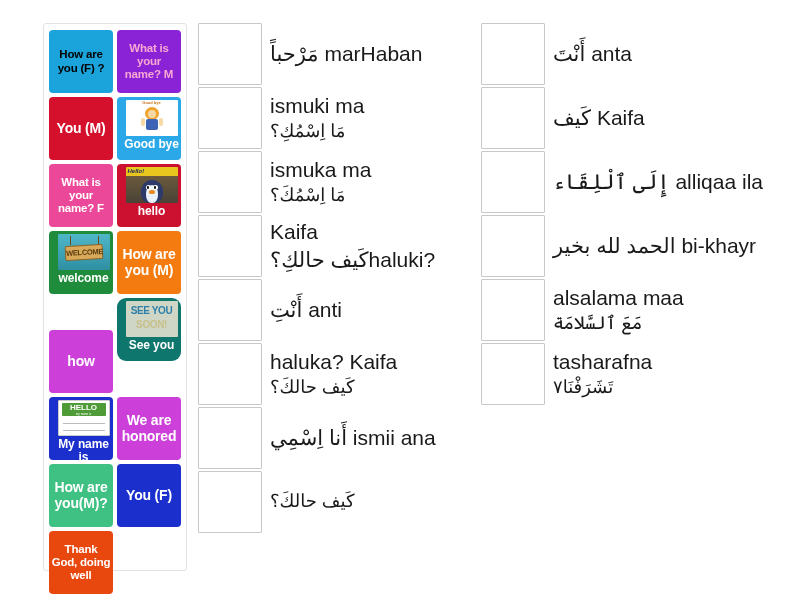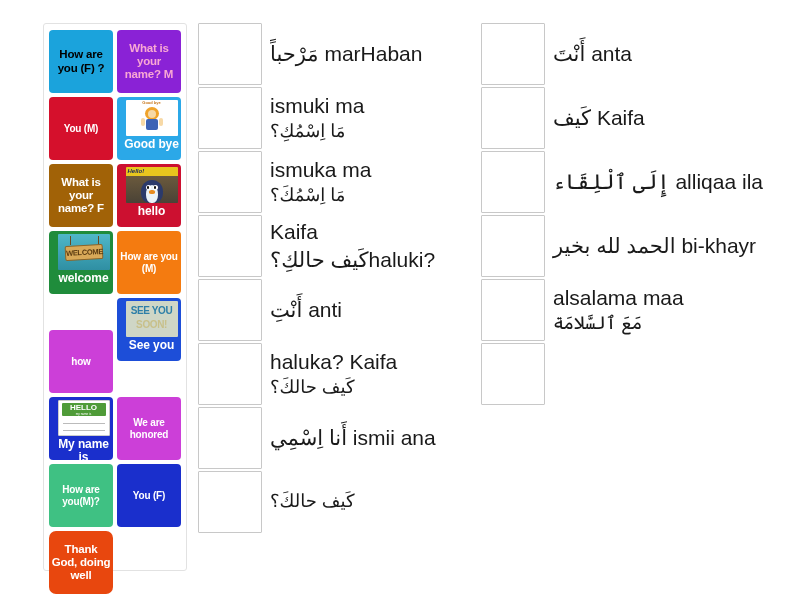--- a/index.html
+++ b/index.html
@@ -75,21 +75,21 @@
   }
 
   .tile .cap {
     font-size: 12px;
     font-weight: bold;
     line-height: 1.05;
     letter-spacing: -0.1px;
   }
 
   .tile .lbl {
-    font-size: 10px;
+    font-size: 14px;
     font-weight: bold;
     line-height: 1.14;
     letter-spacing: -0.2px;
   }
 
   .tile .lbl.small {
     font-size: 11.5px;
   }
 
   
@@ -265,21 +265,21 @@
         <div class="pic pic-goodbye">
           <div class="gb-title">Good bye</div>
           <div class="gb-head"></div>
           <div class="gb-face"></div>
           <div class="gb-body"></div>
           <div class="gb-arm" style="left:15px"></div>
           <div class="gb-arm" style="left:33px"></div>
         </div>
         <div class="cap">Good bye</div>
       </div>
-      <div class="tile" style="background: #a16207; color: rgb(255, 255, 255);">
+      <div class="tile" style="background: #ec4899; color: rgb(255, 255, 255);">
         <div class="lbl small">What is your name? F</div>
       </div>
       <div class="tile has-pic" style="background: rgb(204, 16, 48); color: rgb(255, 255, 255);">
         <div class="pic pic-hello">
           <div class="ph-bg"></div>
           <div class="ph-banner">Hello!</div>
           <div class="ph-body"></div>
           <div class="ph-belly"></div>
           <div class="ph-eye" style="left:20px"></div>
           <div class="ph-eye" style="left:27px"></div>
@@ -294,21 +294,21 @@
           <div class="pw-sign">WELCOME</div>
         </div>
         <div class="cap">welcome</div>
       </div>
       <div class="tile" style="background: rgb(244, 123, 16); color: rgb(255, 255, 255); text-align: center;">
         <div class="lbl">How are you (M)</div>
       </div>
       <div class="tile" style="background: rgb(204, 63, 216); color: rgb(255, 255, 255); margin-top: 32px;">
         <div class="lbl">how</div>
       </div>
-      <div class="tile has-pic" style="background: #1d4ed8; color: rgb(255, 255, 255);">
+      <div class="tile has-pic" style="background: #0f766e; color: rgb(255, 255, 255); border-radius: 9px;">
         <div class="pic pic-seeyou">
           <div class="ps-l1">SEE YOU</div>
           <div class="ps-l2">SOON!</div>
         </div>
         <div class="cap">See you</div>
       </div>
       <div class="tile has-pic" style="background: rgb(26, 47, 204); color: rgb(255, 255, 255);">
         <div class="pic pic-nametag">
           <div class="pn-hello">HELLO<span class="pn-sub">my name is</span></div>
           <div class="pn-line" style="top:22px"></div>
@@ -318,21 +318,21 @@
       </div>
       <div class="tile" style="background: rgb(204, 63, 216); color: rgb(255, 255, 255);">
         <div class="lbl">We are honored</div>
       </div>
       <div class="tile" style="background: rgb(63, 193, 131); color: rgb(255, 255, 255);">
         <div class="lbl">How are you(M)?</div>
       </div>
       <div class="tile" style="background: rgb(26, 47, 204); color: rgb(255, 255, 255);">
         <div class="lbl">You (F)</div>
       </div>
-      <div class="tile" style="background: rgb(232, 71, 14); color: rgb(255, 255, 255); border-radius: 7px;">
+      <div class="tile" style="background: rgb(232, 71, 14); color: rgb(255, 255, 255);">
         <div class="lbl small">Thank God, doing well</div>
       </div>
     </div>
 
   <div class="answers-col" id="col-middle">
       <div class="answer-row">
         <div class="drop-slot"></div>
         <div class="answer-text one-line">
           <span class="ln mix">مَرْحباً marHaban</span>
         </div>
@@ -411,16 +411,20 @@
       </div>
       <div class="answer-row">
         <div class="drop-slot"></div>
         <div class="answer-text">
           <span class="ln lt">alsalama maa</span>
           <span class="ln ar">مَعَ ٱلسَّلامَة</span>
         </div>
       </div>
       <div class="answer-row">
         <div class="drop-slot"></div>
+        <div class="answer-text">
+          <span class="ln lt">tasharafna</span>
+          <span class="ln ar">تَشَرَفْنَا٧</span>
+        </div>
       </div>
     </div>
 
 </div>
 
 </body></html>

